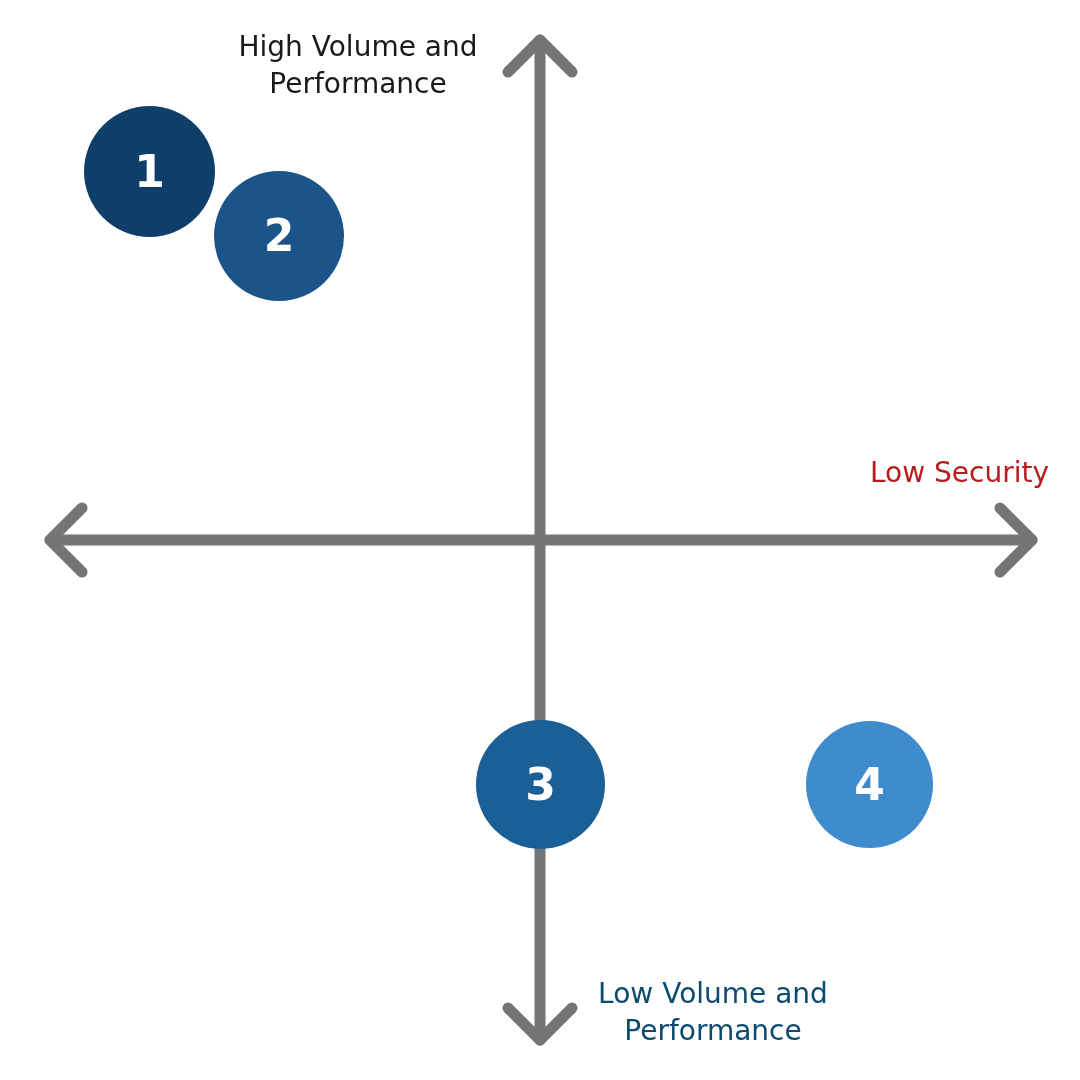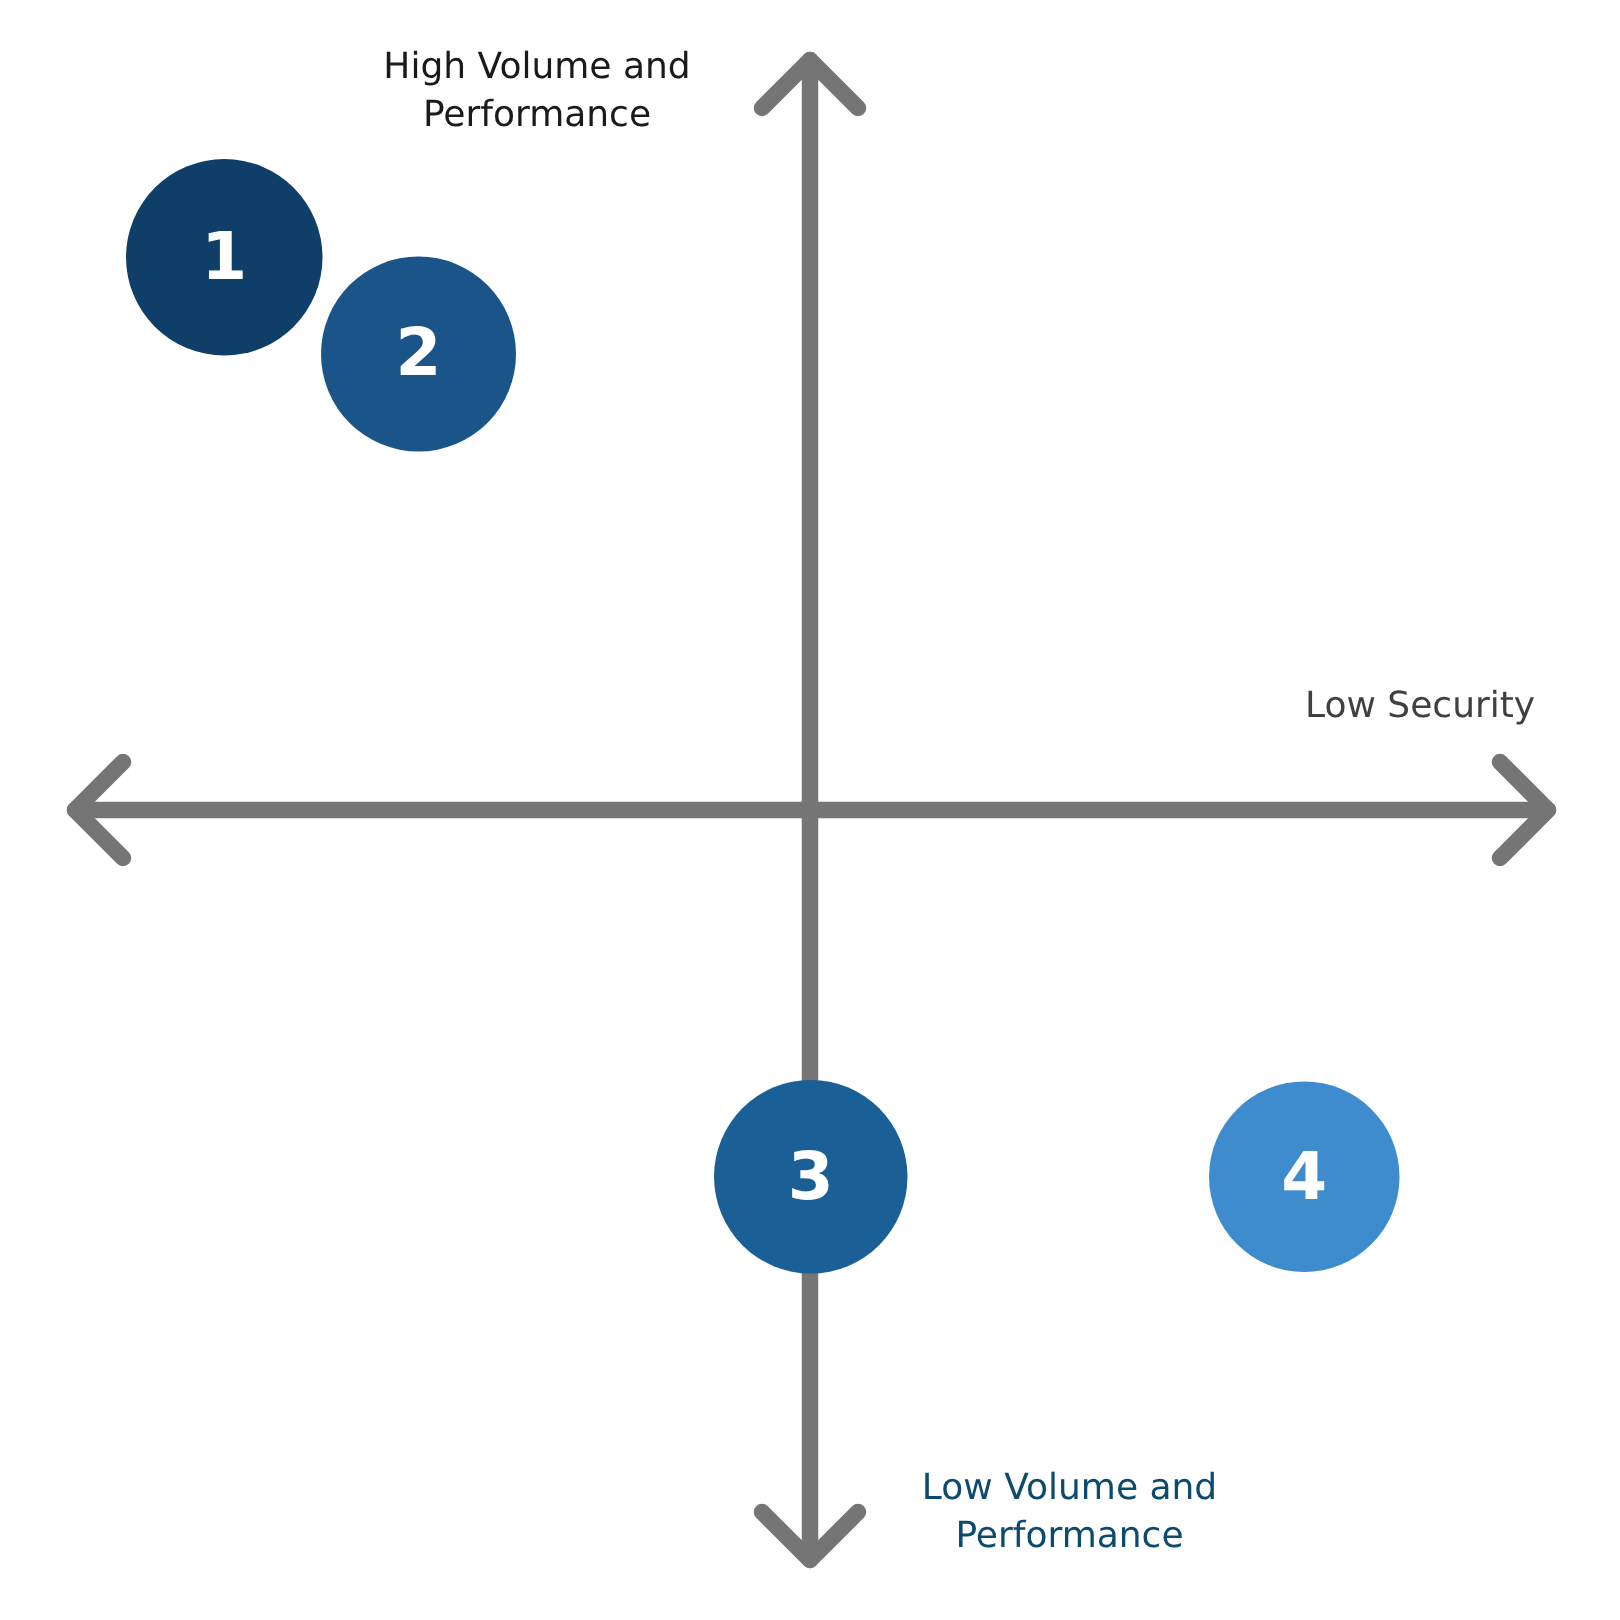--- a/index.html
+++ b/index.html
@@ -69,21 +69,21 @@
     width: 127px; height: 127px;
     background: #3e8ccd;
   }
   #bubble-4 .bubble-label { font-size: 44px; }
 
   
   .axis-label {
     position: absolute;
     color: #1a1a1a;
     font-family: "DejaVu Sans", "Liberation Sans", sans-serif;
-    font-size: 24px;
+    font-size: 28px;
     line-height: 1.32;
     white-space: pre-line;
   }
   #label-top {
     left: 208px;
     top: 29px;
     width: 300px;
     text-align: center;
   }
   #label-right {
@@ -121,21 +121,21 @@
 
       <polyline points="508,72 540,40 572,72"></polyline>
 
       <polyline points="508,1008 540,1040 572,1008"></polyline>
     </g>
   </svg>
 
   <div class="axis-label" id="label-top" style="color: rgb(26, 26, 26);">High Volume and
 Performance</div>
 
-  <div class="axis-label" id="label-right" style="color: #404040;">Low Security</div>
+  <div class="axis-label" id="label-right" style="color: #b91c1c;">Low Security</div>
 
 
   <div class="axis-label" id="label-bottom" style="color: #0c4a6e;">Low Volume and
 Performance</div>
 
   <div class="bubble" id="bubble-1" style="background: rgb(15, 63, 104);">
     <span class="bubble-label">1</span>
   </div>
 
   <div class="bubble" id="bubble-2" style="background: rgb(26, 84, 137);">

